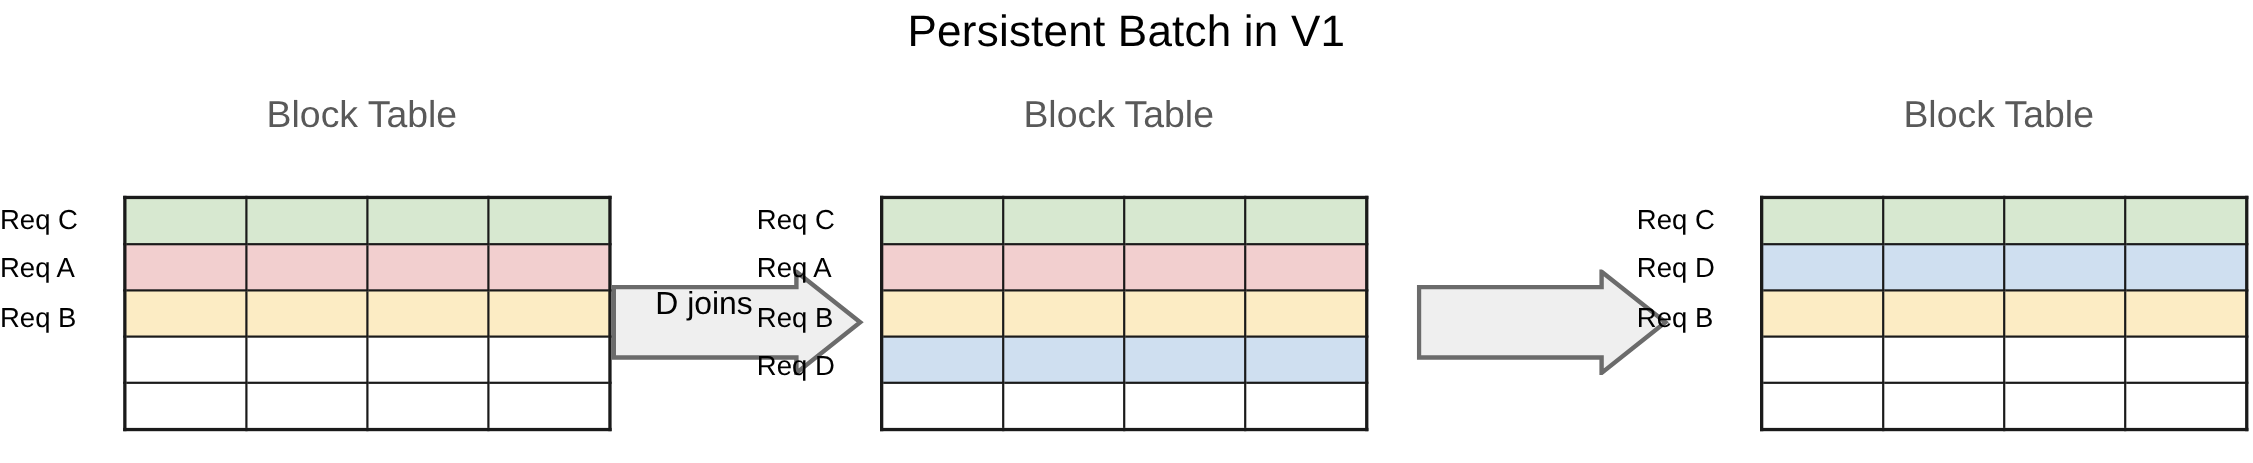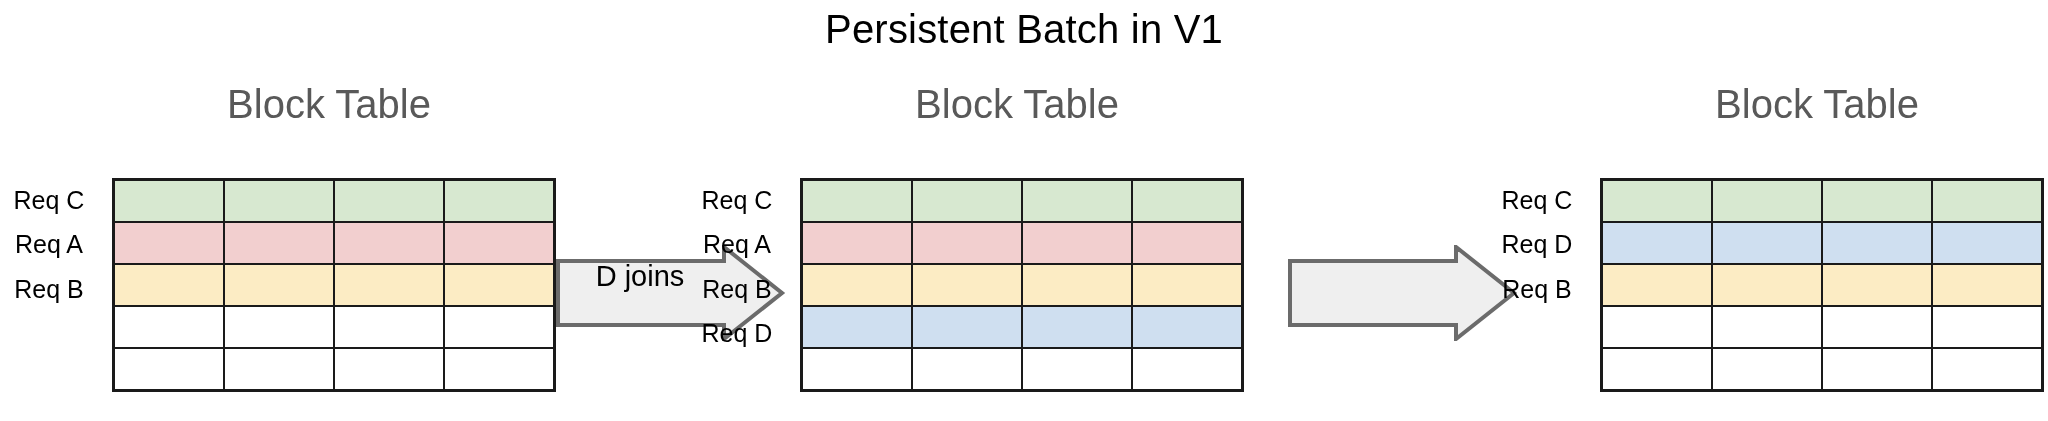--- a/index.html
+++ b/index.html
@@ -40,21 +40,21 @@
   .stage {
     position: absolute;
     top: 0;
     height: 421px;
   }
   .stage-title {
     position: absolute;
     top: 84px;
     width: 100%;
     text-align: center;
-    font-size: 40px;
+    font-size: 34px;
     line-height: 40px;
     color: #595959;
     white-space: nowrap;
   }
 
   
   .block-table {
     position: absolute;
     top: 178px;
     border-collapse: collapse;
@@ -77,21 +77,21 @@
   
   .row-labels {
     position: absolute;
     top: 178px;
   }
   .row-label {
     height: 44.4px;
     line-height: 44.4px;
     font-size: 25px;
     color: #000000;
-    text-align: center;
+    text-align: left;
     white-space: nowrap;
     padding-right: 14px;
     box-sizing: border-box;
   }
   .row-label.bold { font-weight: normal; }
   .row-label.blank { color: transparent; }
 
   
   .arrow {
     position: absolute;

